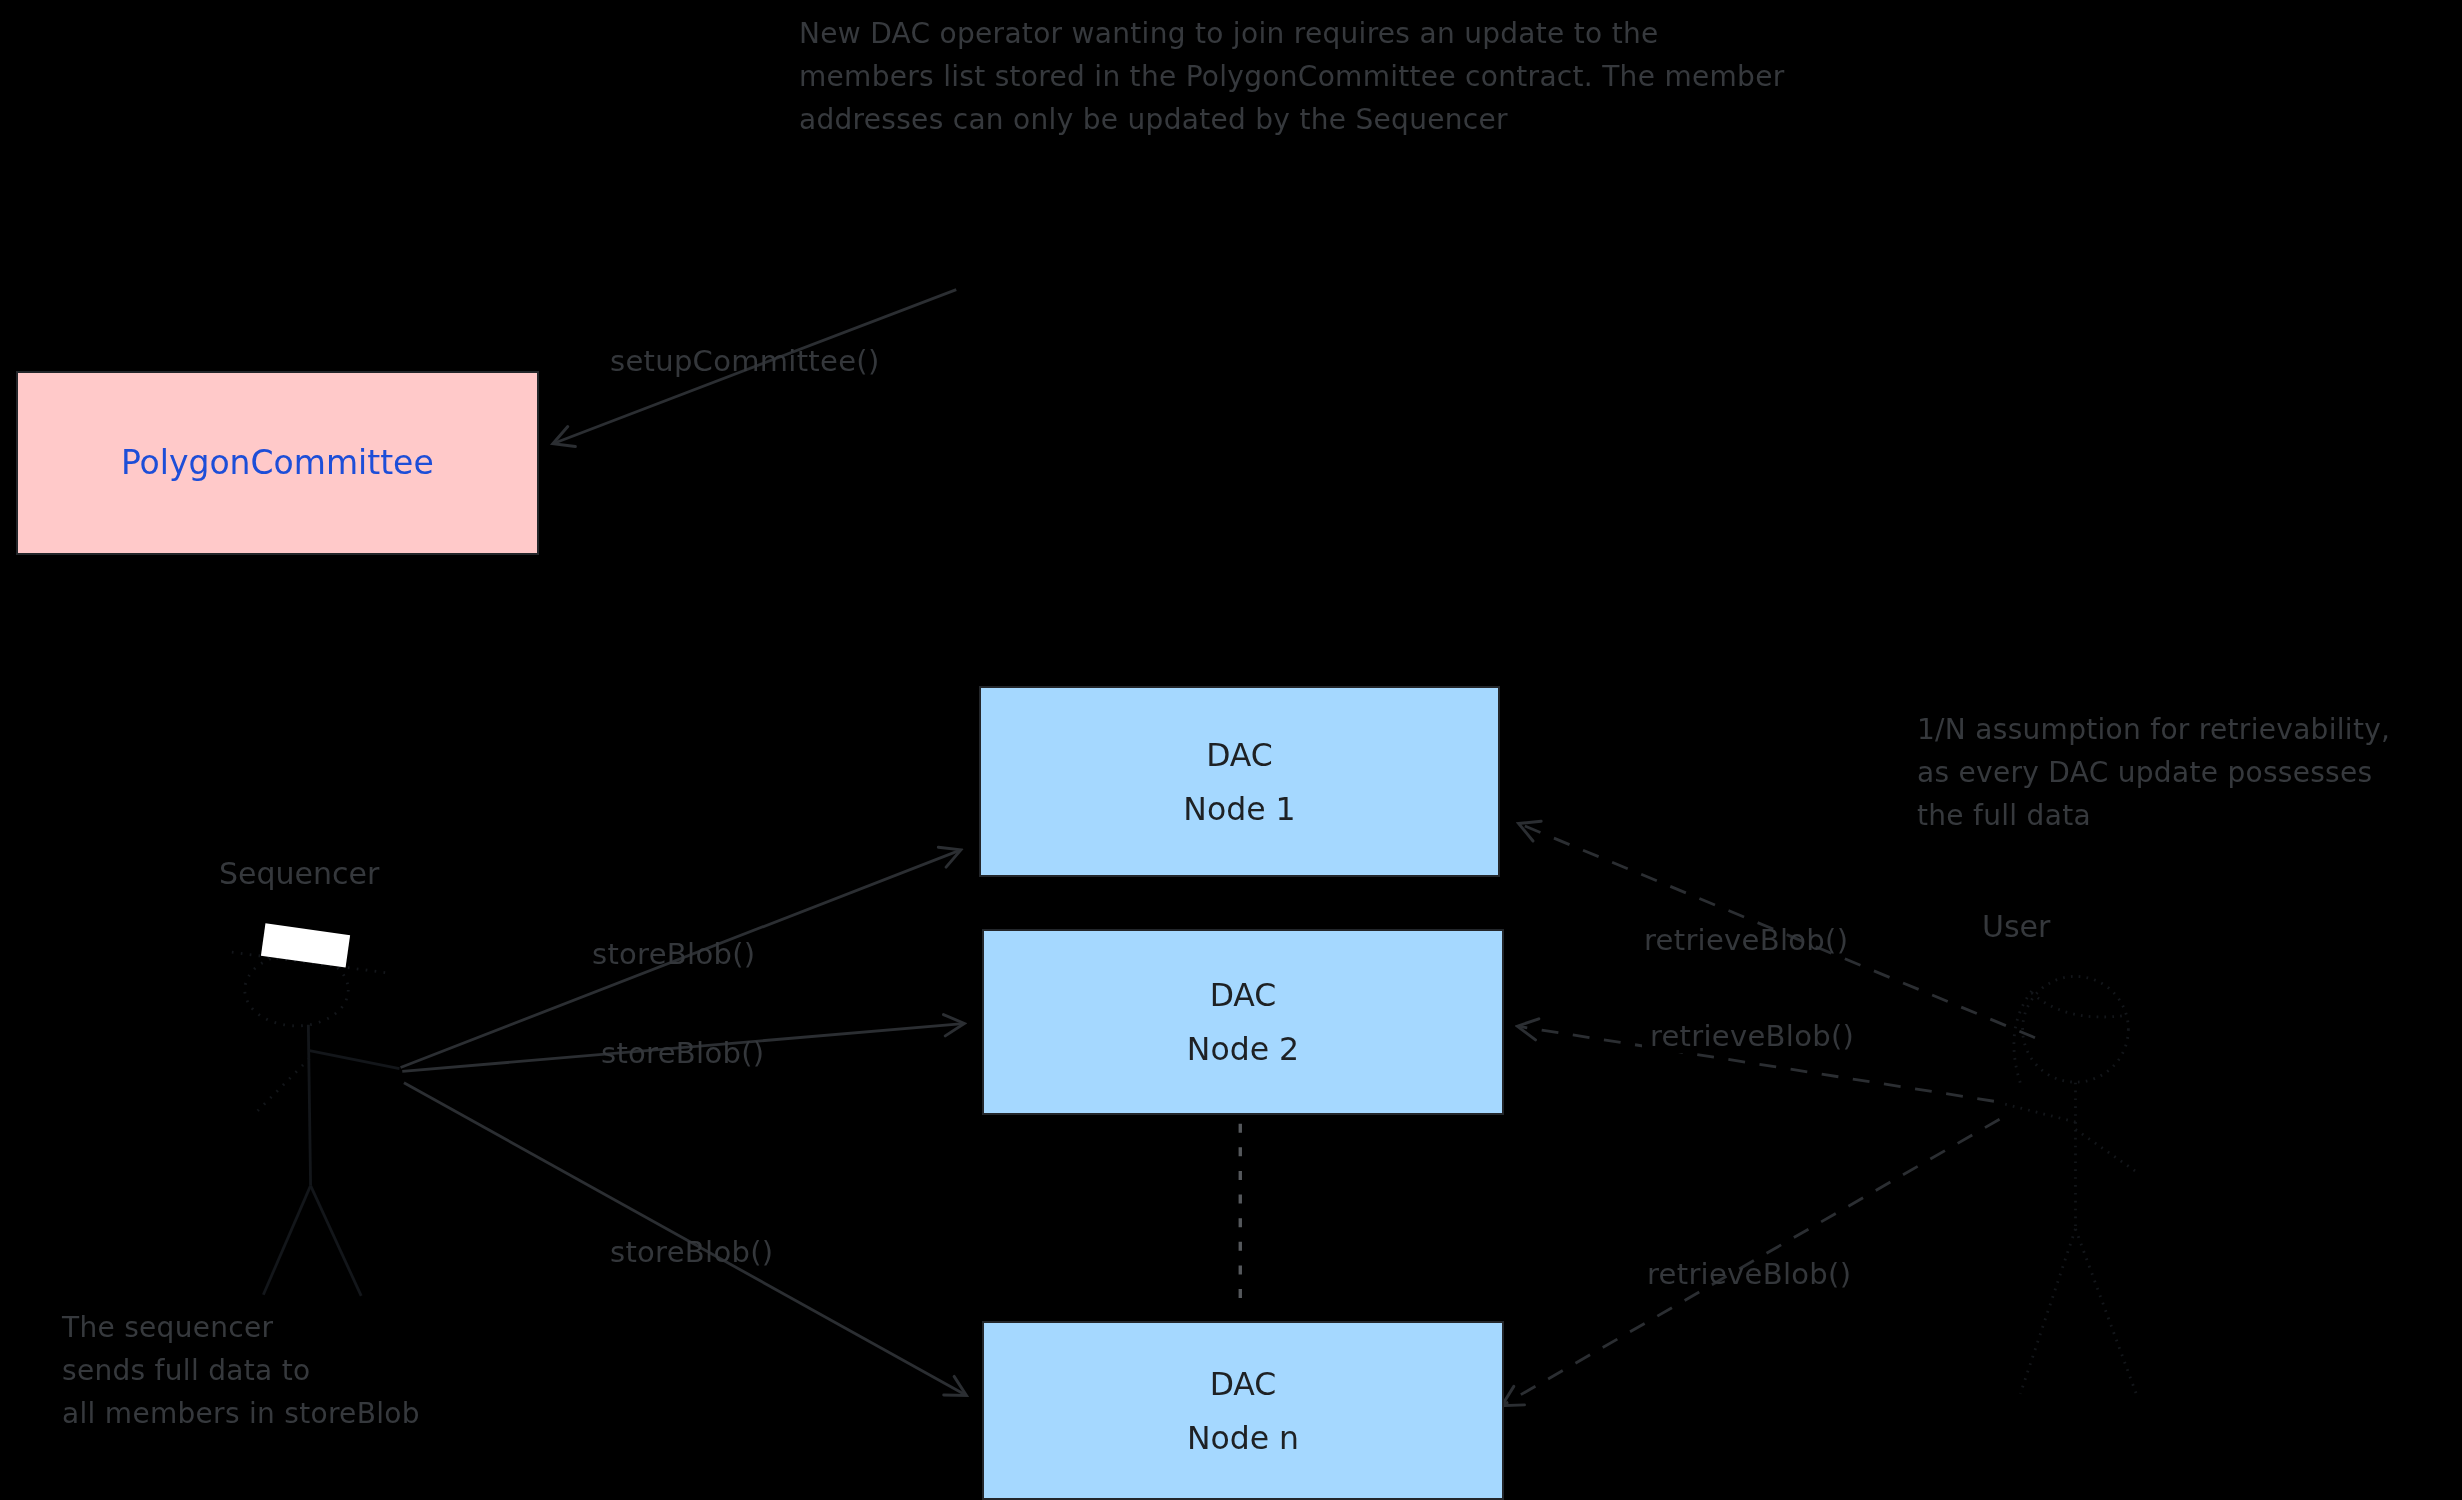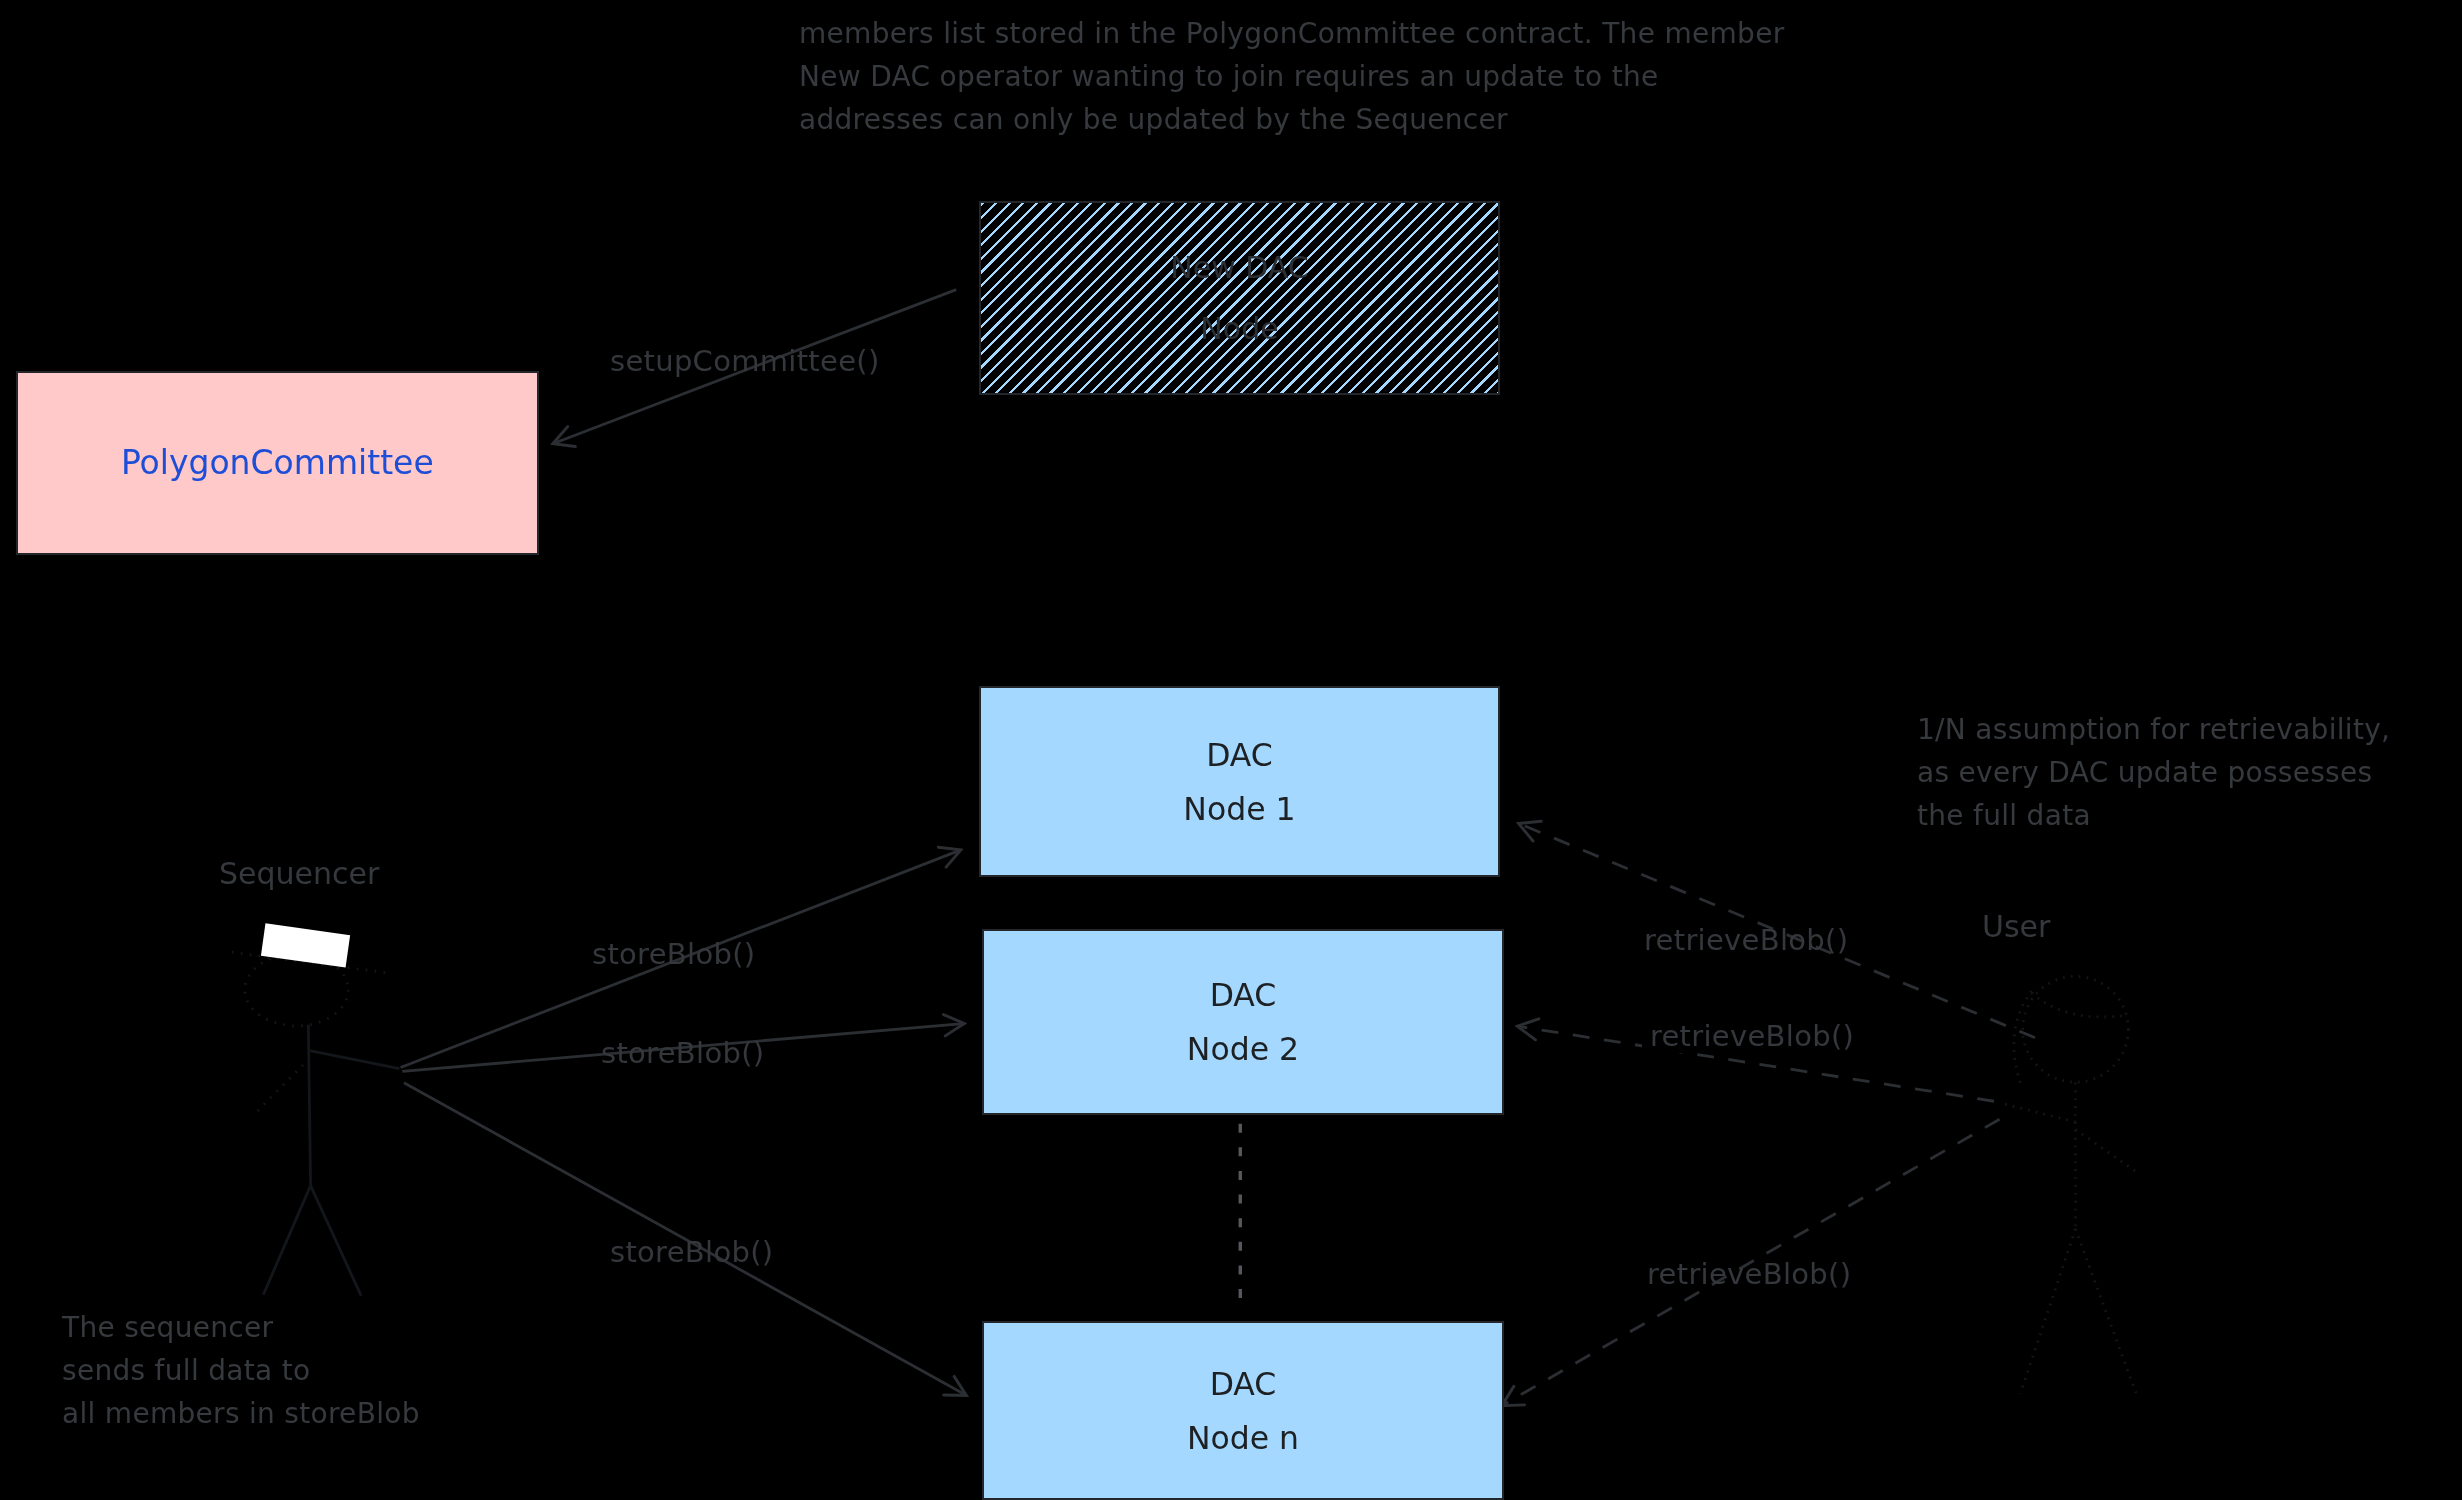--- a/index.html
+++ b/index.html
@@ -111,29 +111,25 @@
       <path d="M3612,1765 q60,55 170,40"></path>
       <line x1="3690" y1="1925" x2="3690" y2="2185"></line>
       <line x1="3690" y1="1995" x2="3560" y2="1962"></line>
       <line x1="3690" y1="2008" x2="3802" y2="2086"></line>
       <line x1="3690" y1="2185" x2="3592" y2="2478"></line>
       <line x1="3690" y1="2185" x2="3798" y2="2478"></line>
     </g>
   </svg>
 
   <div class="note" style="left:799px;top:12.4px;">
+    <div>New DAC operator wanting to join requires an update to the</div>
     <div>members list stored in the PolygonCommittee contract. The member</div>
-    <div>New DAC operator wanting to join requires an update to the</div>
     <div>addresses can only be updated by the Sequencer</div>
   </div>
 
-  <div id="new-dac-node" class="shape">
-    <div class="lbl">New DAC</div>
-    <div class="lbl">Node</div>
-  </div>
 
   <div id="polygon-committee" class="shape">
     <div class="lbl">PolygonCommittee</div>
   </div>
 
   <div class="edge-label" style="left:610px;top:344px;">setupCommittee()</div>
 
   <div id="dac-node-1" class="shape dac-box">
     <div class="lbl">DAC</div>
     <div class="lbl">Node 1</div>

